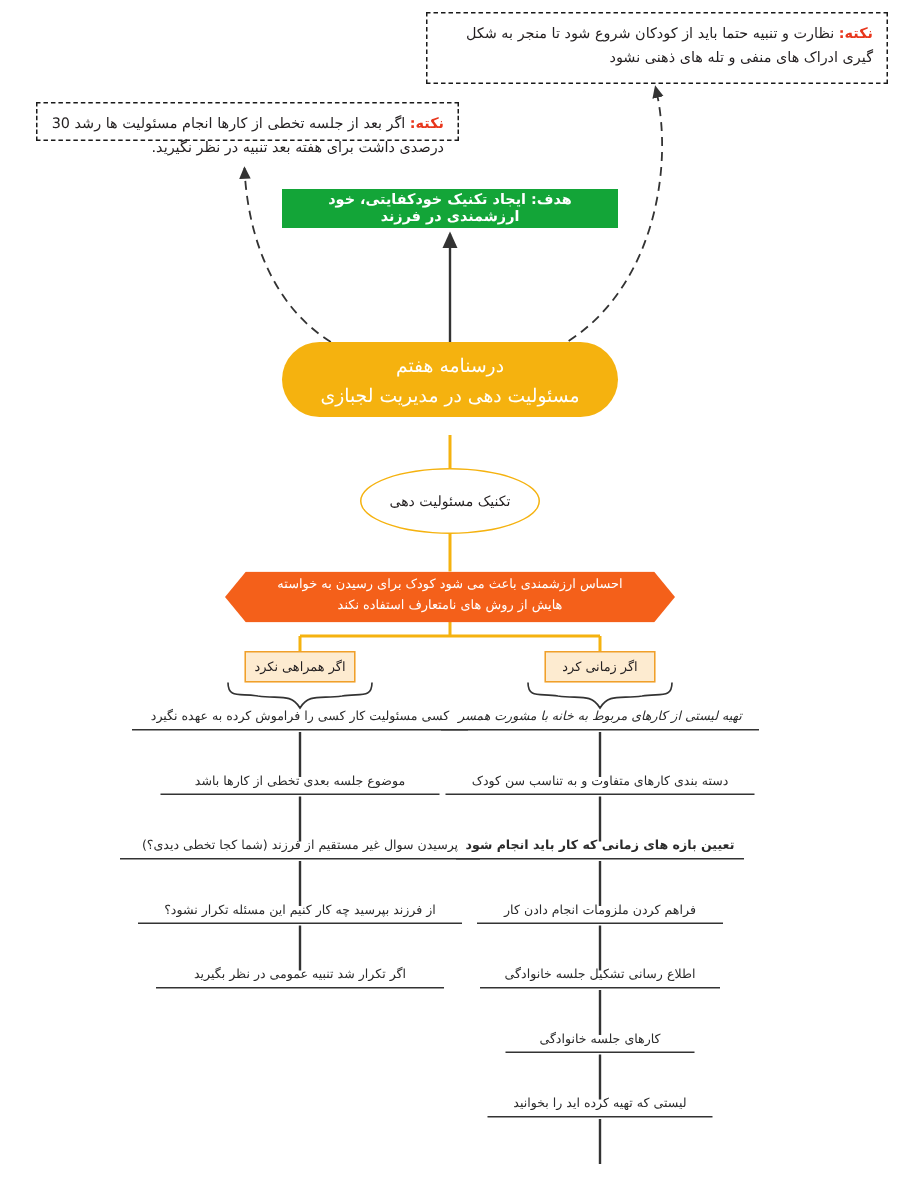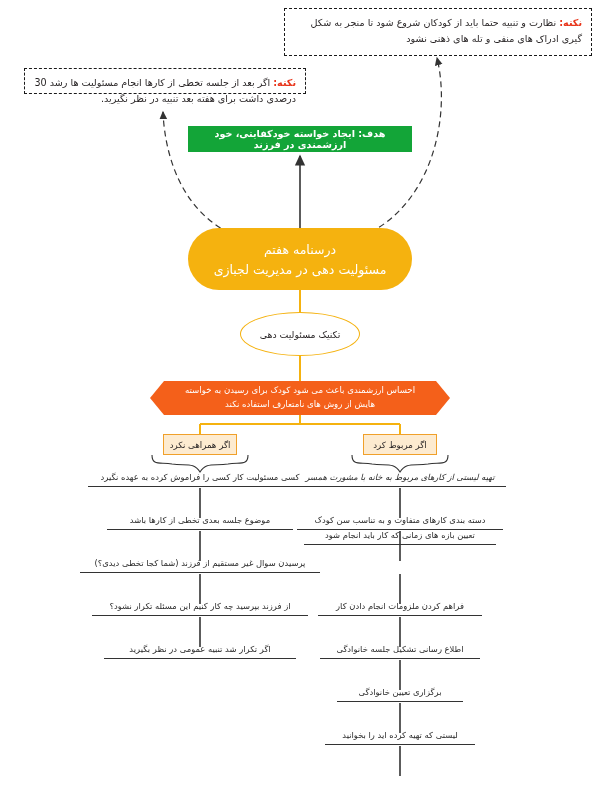--- a/index.html
+++ b/index.html
@@ -162,42 +162,42 @@
     <span class="tag">نکته:</span>
     <span>نظارت و تنبیه حتما باید از کودکان شروع شود تا منجر به شکل گیری ادراک های منفی و تله های ذهنی نشود</span>
   </div>
 
   <div class="note" style="left:24px;top:68px;width:282px;height:26px;">
     <span class="tag">نکته:</span>
     <span>اگر بعد از جلسه تخطی از کارها انجام مسئولیت ها رشد 30 درصدی داشت برای هفته بعد تنبیه در نظر نگیرید.</span>
   </div>
 
   <div class="goal" style="left:188px;top:126px;width:224px;height:26px;">
-    <span>هدف: ایجاد خواسته خودکفایتی، خود ارزشمندی در فرزند</span>
-  </div>
-
-  <div class="root" style="left:188px;top:228px;width:224px;height:62px;">
+    <span>هدف: ایجاد تکنیک خودکفایتی، خود ارزشمندی در فرزند</span>
+  </div>
+
+  <div class="root" style="left:188px;top:228px;width:224px;height:50px;">
     <span class="l1">درسنامه هفتم</span>
     <span class="l2">مسئولیت دهی در مدیریت لجبازی</span>
   </div>
 
   <div class="ellipse" style="left:240px;top:312px;width:120px;height:44px;">
     <span>تکنیک مسئولیت دهی</span>
   </div>
 
   <div class="chevron" style="left:150px;top:381px;width:300px;height:34px;">
     <span>احساس ارزشمندی باعث می شود کودک برای رسیدن به خواسته هایش از روش های نامتعارف استفاده نکند</span>
   </div>
 
   <div class="branch" style="left:163px;top:434px;width:74px;height:21px;">
     <span>اگر همراهی نکرد</span>
   </div>
 
   <div class="branch" style="left:363px;top:434px;width:74px;height:21px;">
-    <span>اگر مربوط کرد</span>
+    <span>اگر زمانی کرد</span>
   </div>
 
   <div class="leaf" style="left:88px;top:472px;width:224px;">
     <span class="txt">کسی مسئولیت کار کسی را فراموش کرده به عهده نگیرد</span>
     <span class="rule"></span>
   </div>
   <div class="leaf" style="left:107px;top:515px;width:186px;">
     <span class="txt">موضوع جلسه بعدی تخطی از کارها باشد</span>
     <span class="rule"></span>
   </div>
@@ -215,34 +215,34 @@
   </div>
 
   <div class="leaf" style="left:294px;top:472px;width:212px;font-style:italic;">
     <span class="txt">تهیه لیستی از کارهای مربوط به خانه با مشورت همسر</span>
     <span class="rule"></span>
   </div>
   <div class="leaf" style="left:297px;top:515px;width:206px;">
     <span class="txt">دسته بندی  کارهای متفاوت و به تناسب سن کودک</span>
     <span class="rule"></span>
   </div>
-  <div class="leaf" style="left:304px;top:530px;width:192px;">
+  <div class="leaf" style="left:304px;top:558px;width:192px;font-weight:bold;">
     <span class="txt">تعیین بازه های زمانی که کار باید انجام شود</span>
     <span class="rule"></span>
   </div>
   <div class="leaf" style="left:318px;top:601px;width:164px;">
     <span class="txt">فراهم کردن ملزومات انجام دادن کار</span>
     <span class="rule"></span>
   </div>
   <div class="leaf" style="left:320px;top:644px;width:160px;">
     <span class="txt">اطلاع رسانی تشکیل جلسه خانوادگی</span>
     <span class="rule"></span>
   </div>
   <div class="leaf" style="left:337px;top:687px;width:126px;">
-    <span class="txt">برگزاری تعیین خانوادگی</span>
+    <span class="txt">کارهای جلسه خانوادگی</span>
     <span class="rule"></span>
   </div>
   <div class="leaf" style="left:325px;top:730px;width:150px;">
     <span class="txt">لیستی که تهیه کرده اید را بخوانید</span>
     <span class="rule"></span>
   </div>
 
 </div>
 
 </body></html>

